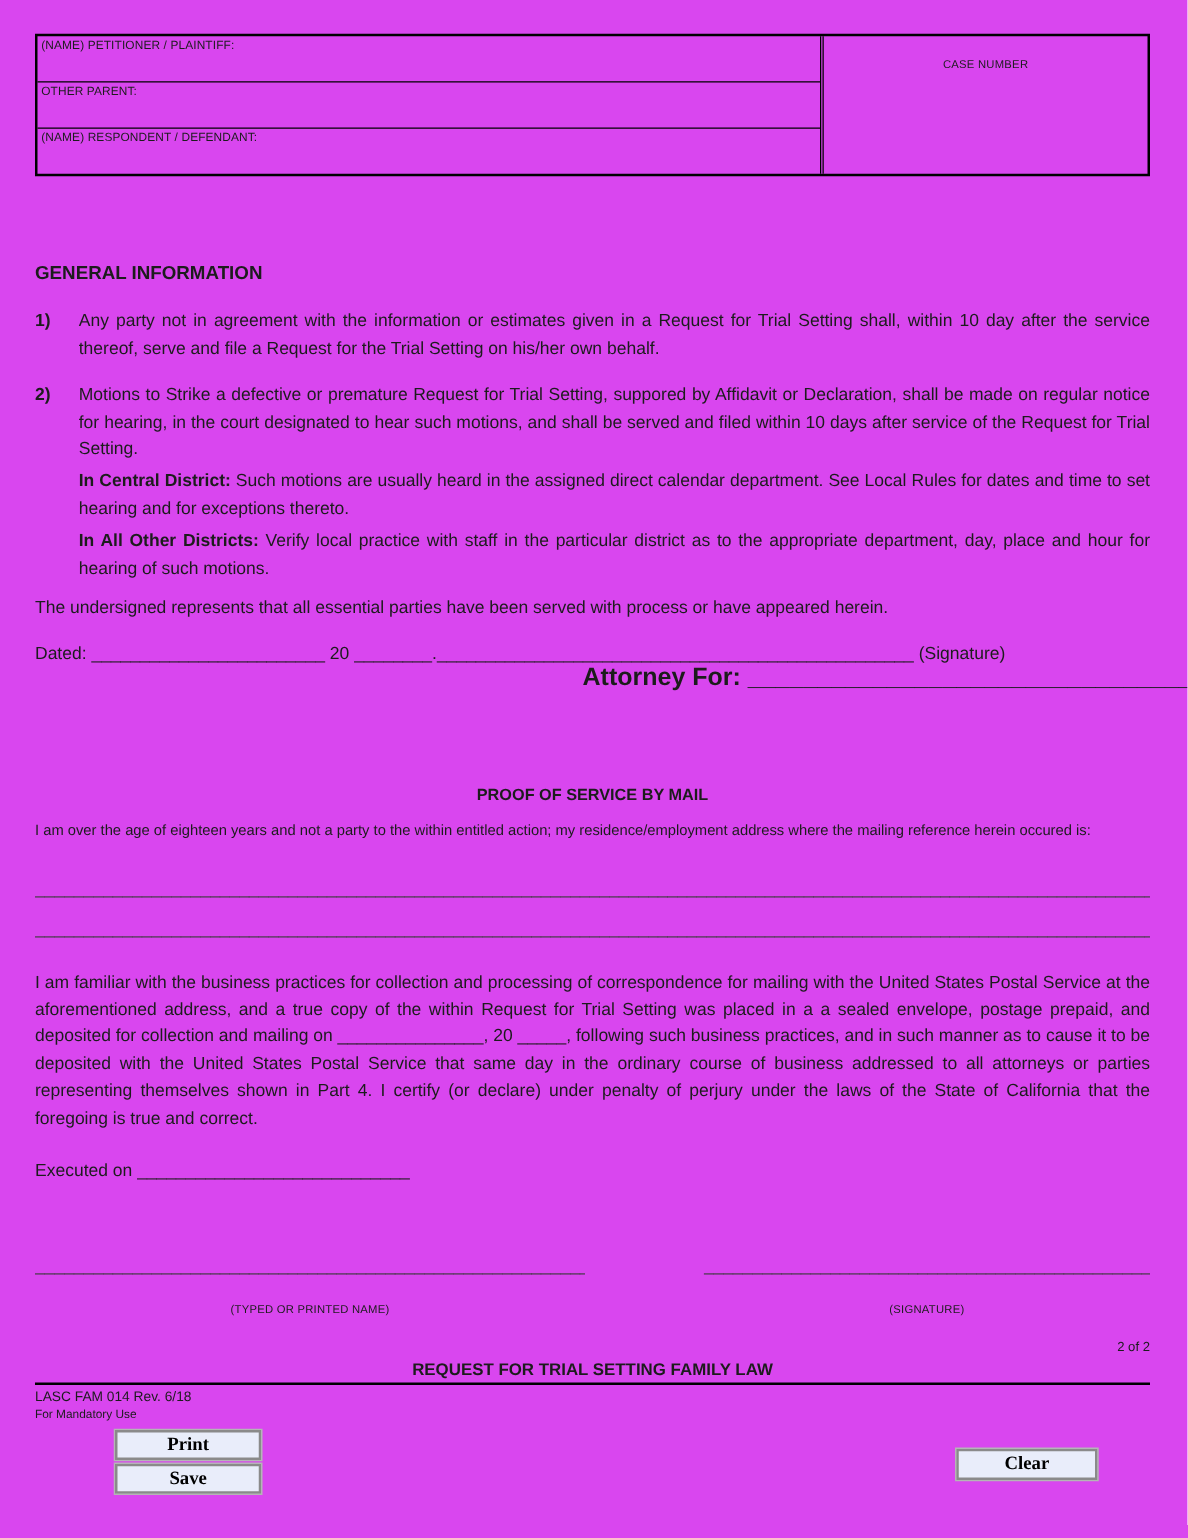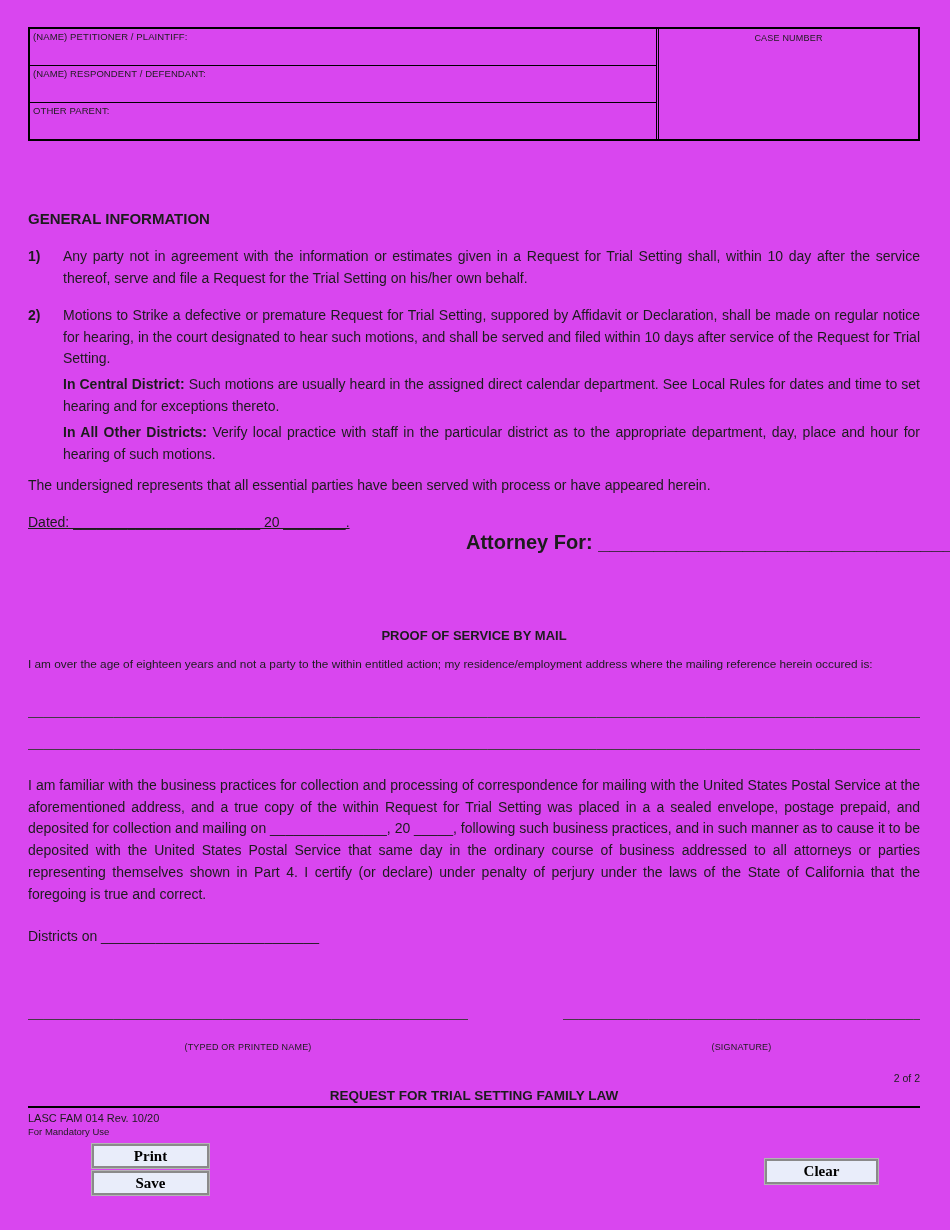--- a/index.html
+++ b/index.html
@@ -10,35 +10,35 @@
   }
 
   
   .form-table {
     position:absolute; left:28px; top:27px; width:892px; height:114px;
     border:2px solid #000; box-sizing:border-box; display:flex;
   }
   .ft-left { width:627px; box-sizing:border-box; border-right:1px solid #000; display:flex; flex-direction:column; }
   .ft-row { flex:1; border-bottom:1px solid #000; padding:2px 3px; font-size:9.5px; letter-spacing:0.1px; }
   .ft-row:last-child { border-bottom:none; }
-  .ft-right { flex:1; box-sizing:border-box; border-left:1px solid #000; margin-left:1px; text-align:center; padding-top:4px; font-size:9px; letter-spacing:0.2px; }
+  .ft-right { flex:1; box-sizing:border-box; border-left:1px solid #000; margin-left:1px; text-align:center; padding-top:17px; font-size:9px; letter-spacing:0.2px; }
 
   .doc-title { position:absolute; left:28px; top:155px; font-size:17.5px; font-weight:bold; letter-spacing:0.1px; }
   .section-head { position:absolute; left:28px; top:210px; font-size:15px; font-weight:bold; }
 
   .num-item { position:absolute; left:28px; width:892px; display:flex; font-size:14px; line-height:21.5px; }
   .num { width:35px; flex:none; font-weight:bold; }
   .num-text { flex:1; text-align:justify; }
 
   .sub-item { position:absolute; left:63px; width:857px; font-size:14px; line-height:21.5px; text-align:justify; }
   .sub-item .lead { font-weight:bold; }
 
   .undersigned { position:absolute; left:28px; top:477px; font-size:14px; }
 
-  .dated-row { position:absolute; left:28px; top:514px; width:892px; display:flex; justify-content:flex-start; font-size:14px; white-space:nowrap;text-decoration:underline; }
+  .dated-row { position:absolute; left:28px; top:514px; width:892px; display:flex; justify-content:flex-start; font-size:14px; white-space:nowrap; }
   .attorney { position:absolute; left:466px; top:531px; font-size:20px; white-space:nowrap;font-weight:bold; }
 
   .posbm-head { position:absolute; left:28px; top:628px; width:892px; text-align:center; font-size:13px; font-weight:bold; }
   .posbm-intro { position:absolute; left:28px; top:654px; width:892px; font-size:11.8px; line-height:21px; }
 
   .blank-line { position:absolute; left:28px; width:892px; height:18px; font-size:14px; white-space:nowrap; overflow:hidden; color:#3a3a3a; }
 
   .body-para { position:absolute; left:28px; top:775px; width:892px; font-size:14px; line-height:21.7px; text-align:justify; }
 
   .executed { position:absolute; left:28px; top:928px; font-size:14px; }
@@ -71,24 +71,24 @@
 <body>
 
 <div class="page">
 
   <div class="form-table">
     <div class="ft-left">
       <div class="ft-row">
         <span>(NAME) PETITIONER / PLAINTIFF:</span>
       </div>
       <div class="ft-row">
-        <span>(NAME) RESPONDENT / DEFENDANT:</span>
+        <span>OTHER PARENT:</span>
       </div>
       <div class="ft-row">
-        <span>OTHER PARENT:</span>
+        <span>(NAME) RESPONDENT / DEFENDANT:</span>
       </div>
     </div>
     <div class="ft-right">
       <span>CASE NUMBER</span>
     </div>
   </div>
 
 
   <div class="section-head">GENERAL INFORMATION</div>
 
@@ -107,48 +107,49 @@
   </div>
 
   <div class="sub-item" style="top:422px;">
     <span class="lead">In All Other Districts:</span><span> Verify local practice with staff in the particular district as to the appropriate department, day, place and hour for hearing of such motions.</span>
   </div>
 
   <div class="undersigned">The undersigned represents that all essential parties have been served with process or have appeared herein.</div>
 
   <div class="dated-row">
     <span>Dated: ________________________ 20 ________.</span>
+    <span>_________________________________________________ (Signature)</span>
   </div>
   <div class="attorney">Attorney For: _______________________________________________</div>
 
   <div class="posbm-head">PROOF OF SERVICE BY MAIL</div>
   <div class="posbm-intro">I am over the age of eighteen years and not a party to the within entitled action; my residence/employment address where the mailing reference herein occured is:</div>
 
   <div class="blank-line" style="top:702px;">________________________________________________________________________________________________________________________</div>
   <div class="blank-line" style="top:734px;">________________________________________________________________________________________________________________________</div>
 
   <div class="body-para">I am familiar with the business practices for collection and processing of correspondence for mailing with the United States Postal Service at the aforementioned address, and a true copy of the within Request for Trial Setting was placed in a a sealed envelope, postage prepaid, and deposited for collection and mailing on _______________, 20 _____, following such business practices, and in such manner as to cause it to be deposited with the United States Postal Service that same day in the ordinary course of business addressed to all attorneys or parties representing themselves shown in Part 4. I certify (or declare) under penalty of perjury under the laws of the State of California that the foregoing is true and correct.</div>
 
-  <div class="executed">Districts on ____________________________</div>
+  <div class="executed">Executed on ____________________________</div>
 
   <div class="sig-row">
     <div class="sig-block-left">
       <div class="sig-line">____________________________________________________________</div>
       <div class="sig-label">(TYPED OR PRINTED NAME)</div>
     </div>
     <div class="sig-block-right">
       <div class="sig-line">__________________________________________________</div>
       <div class="sig-label">(SIGNATURE)</div>
     </div>
   </div>
 
   <div class="footer-rule"></div>
   <div class="footer-center">REQUEST FOR TRIAL SETTING FAMILY LAW</div>
   <div class="footer-left">
-    <div>LASC FAM 014 Rev. 10/20</div>
+    <div>LASC FAM 014 Rev. 6/18</div>
     <div class="small">For Mandatory Use</div>
   </div>
   <div class="footer-page">2 of 2</div>
 
   <button class="btn" id="btn-print">Print</button>
   <button class="btn" id="btn-save">Save</button>
   <button class="btn" id="btn-clear">Clear</button>
 
 </div>
 

